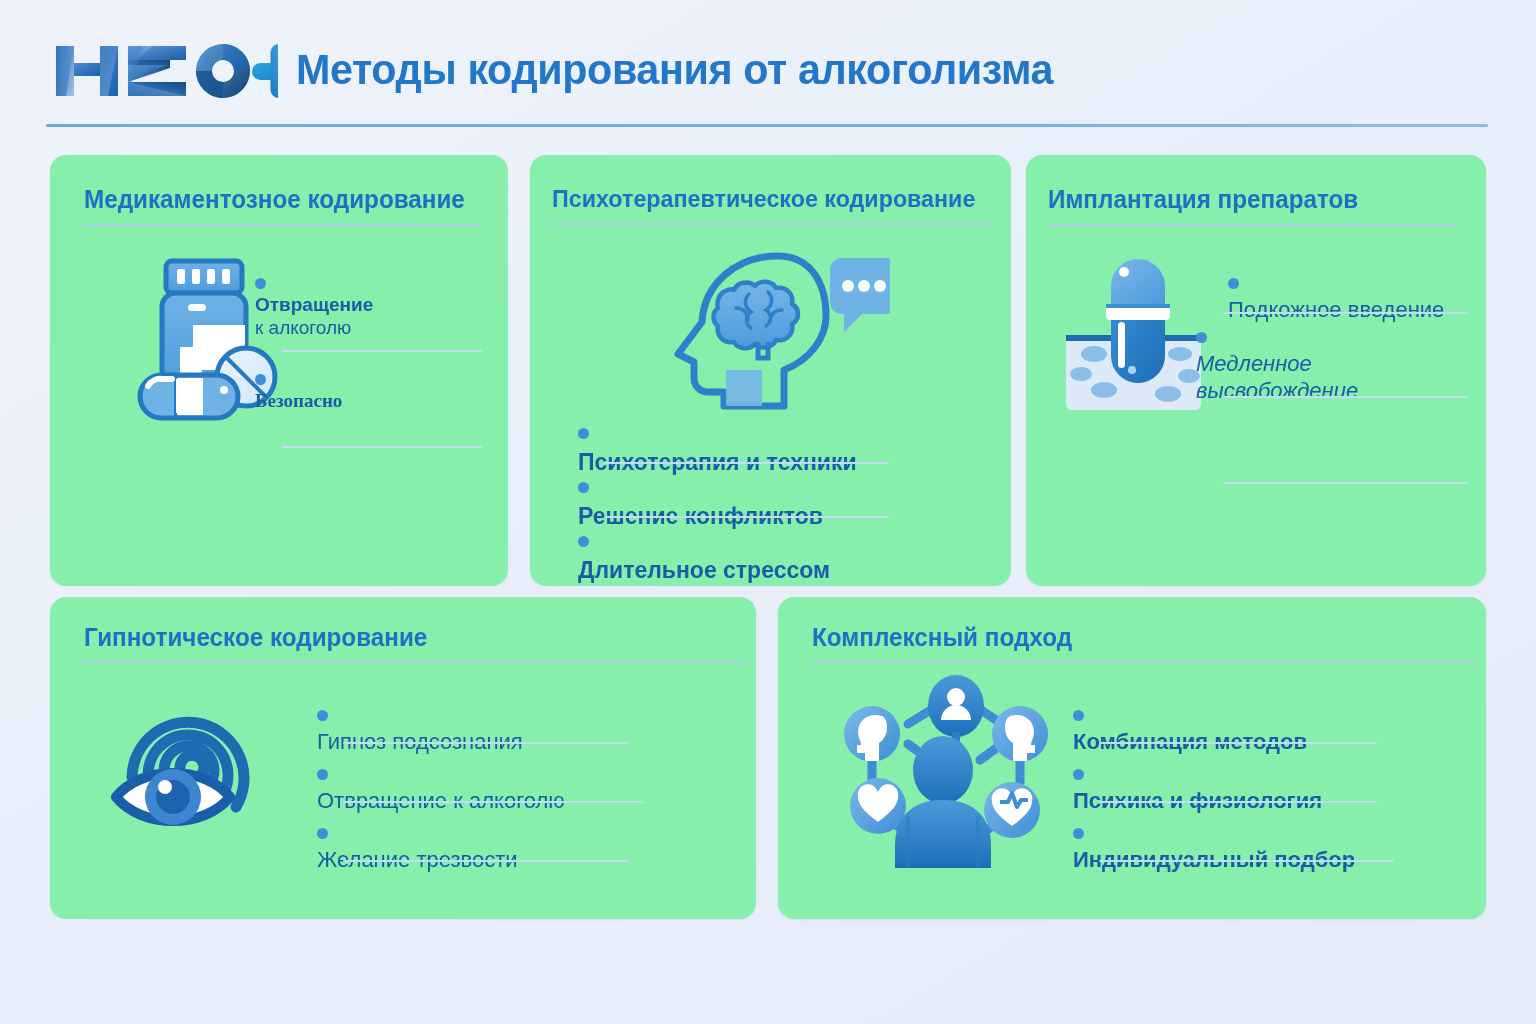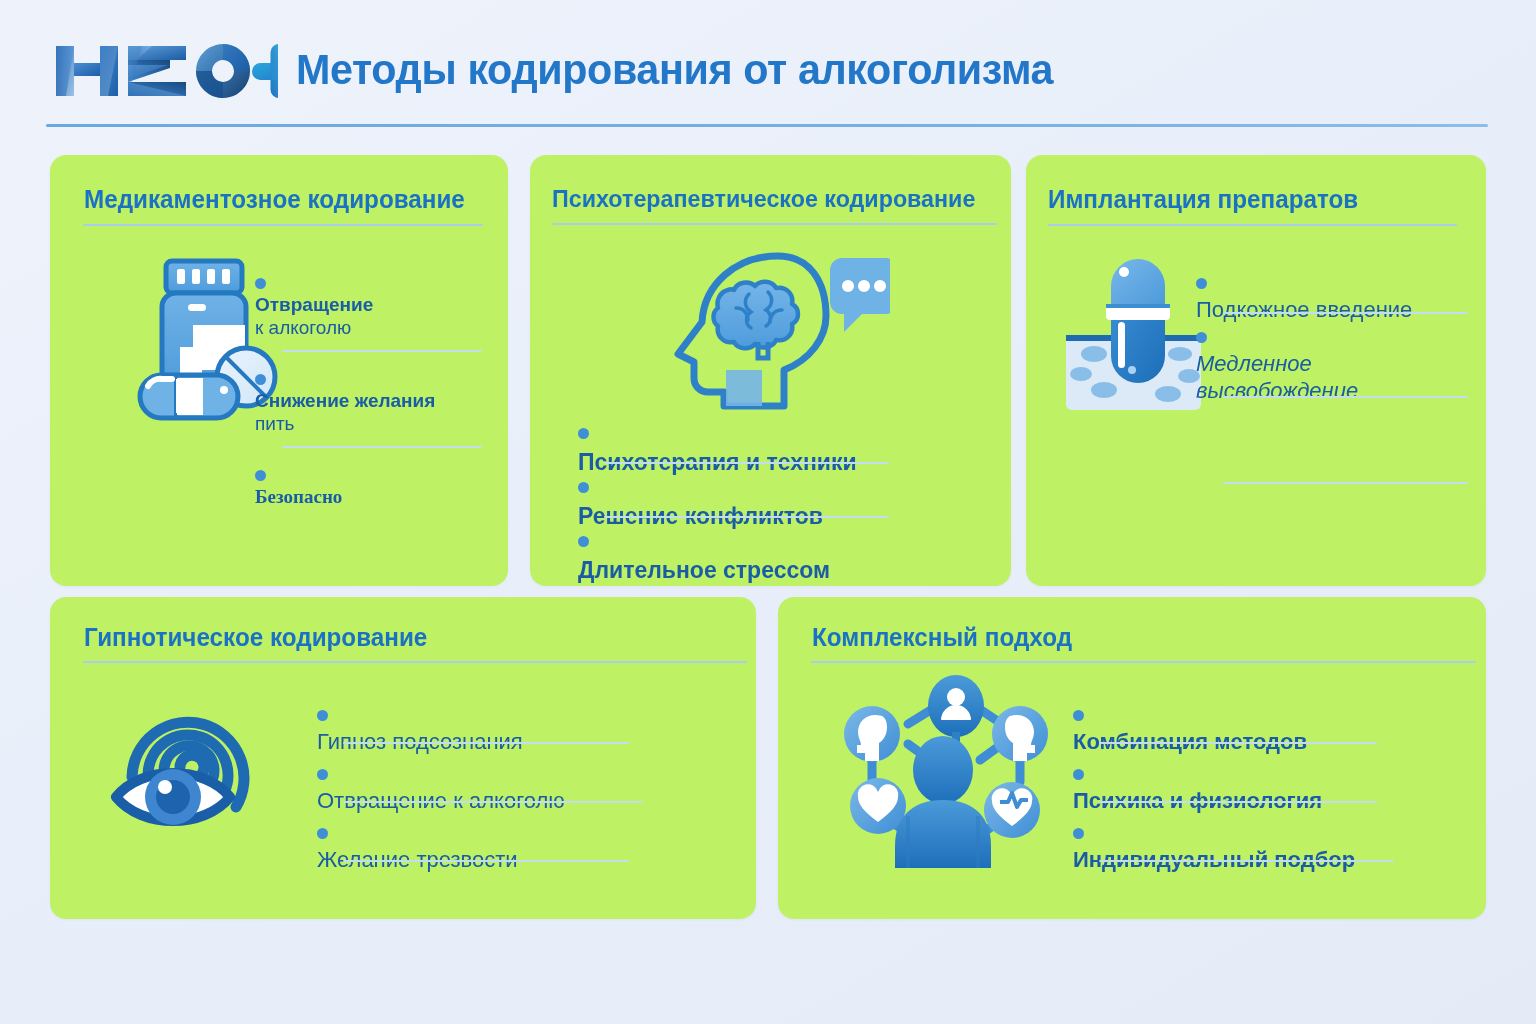--- a/index.html
+++ b/index.html
@@ -51,21 +51,21 @@
     top: 124px;
     width: 1442px;
     height: 3px;
     background: linear-gradient(to right, #6aa9e0 0%, #79b2e4 70%, #8cbdea 100%);
     border-radius: 2px;
   }
 
   
   .card {
     position: absolute;
-    background: #bef264;
+    background: #86efac;
     border-radius: 16px;
     box-shadow: 0 1px 3px rgba(60, 110, 170, 0.06);
   }
 
   .card-title {
     position: absolute;
     font-size: 25px;
     font-weight: bold;
     color: #1b72c4;
     white-space: nowrap;
@@ -290,27 +290,20 @@
   <div class="bullets">
     <div class="bullet-item" style="height:72px;">
       <span class="bullet-dot"></span>
       <span class="bullet-text">
         <span class="bullet-line1">Отвращение</span>
         <span class="bullet-line2">к алкоголю</span>
       </span>
     </div>
     <div class="bullet-sep" style="left:27px; top:80px; width:200px;"></div>
 
-    <div class="bullet-item" style="height:72px; margin-top:24px;">
-      <span class="bullet-dot"></span>
-      <span class="bullet-text">
-        <span class="bullet-line1">Снижение желания</span>
-        <span class="bullet-line2">пить</span>
-      </span>
-    </div>
     <div class="bullet-sep" style="left:27px; top:176px; width:200px;"></div>
 
     <div class="bullet-item" style="height:72px; margin-top:24px;font-family:Liberation Serif, serif;">
       <span class="bullet-dot"></span>
       <span class="bullet-text">
         <span class="bullet-line1">Безопасно</span>
       </span>
     </div>
   </div>
 </div>
@@ -413,21 +406,21 @@
       <path d="M55 54 h54 v52 a27 27 0 0 1 -54 0 z" fill="url(#capBot)"></path>
       <rect x="50" y="56" width="64" height="14" rx="4" fill="#ffffff"></rect>
       <rect x="50" y="54" width="64" height="4" fill="#3d8ed3"></rect>
       <circle cx="68" cy="22" r="5" fill="#ffffff"></circle>
       <rect x="62" y="72" width="7" height="46" rx="3.5" fill="#ffffff"></rect>
       <circle cx="76" cy="120" r="4" fill="#a9d2f0"></circle>
     </svg>
   </div>
 
   <div class="bullets">
-    <div class="bullet-item" style="height:34px;">
+    <div class="bullet-item" style="height:34px;margin-left:32px;">
       <span class="bullet-dot"></span>
       <span class="bullet-text">
         <span class="bullet-line2">Подкожное введение</span>
       </span>
     </div>
     <div class="bullet-sep" style="left:27px; top:42px; width:245px;"></div>
 
     <div class="bullet-item" style="height:62px; margin-top:20px;">
       <span class="bullet-dot"></span>
       <span class="bullet-text">

